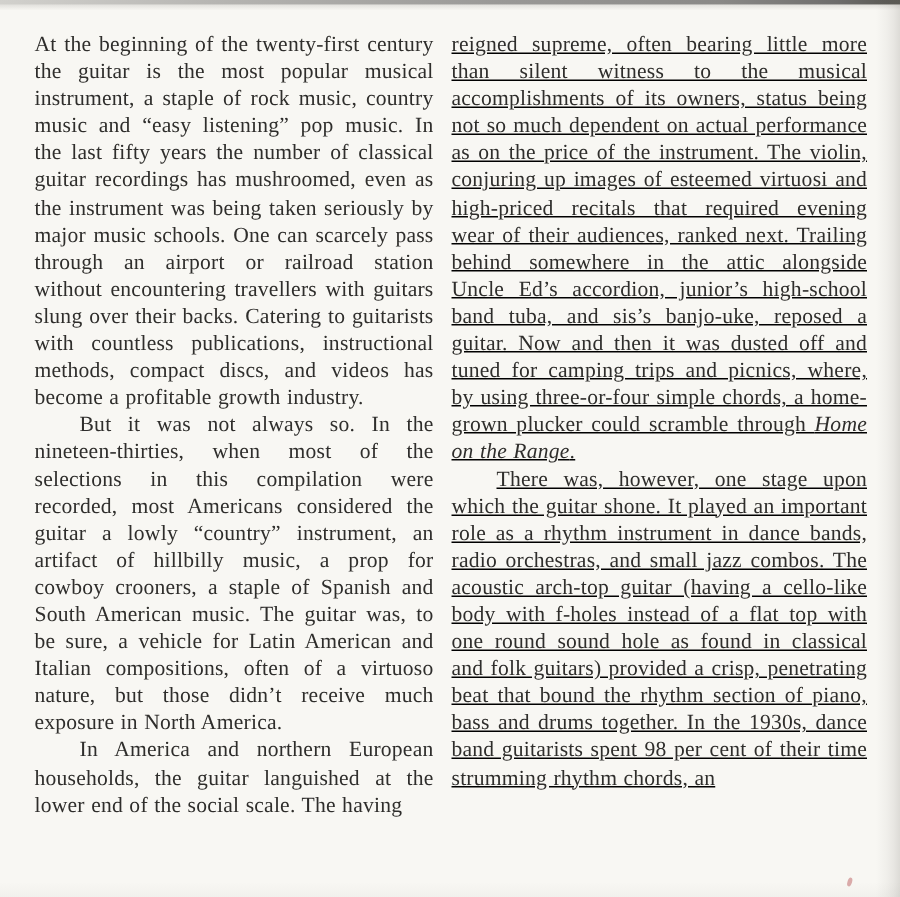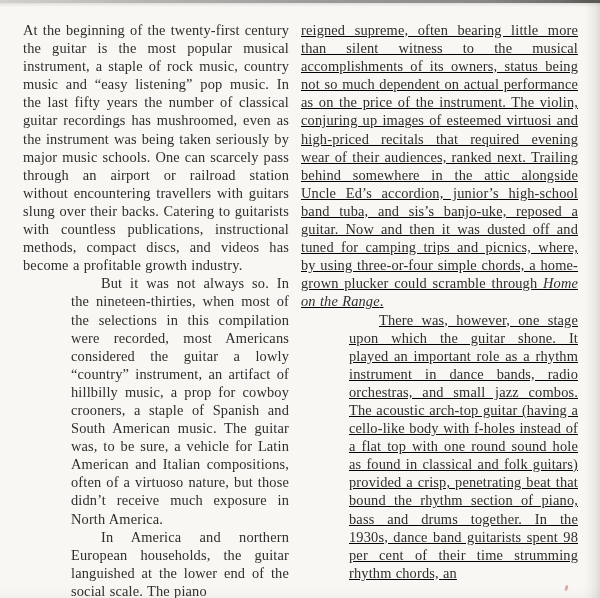--- a/index.html
+++ b/index.html
@@ -67,35 +67,35 @@
   .col-right { width: 277px; text-decoration: underline; }
   .para {
     margin: 0;
     font-size: 14.4px;
     line-height: 18.1px;
     letter-spacing: 0.15px;
     word-spacing: 0.5px;
     text-align: justify;
     color: var(--text-color, #2f2e2c);
   }
-  .para.indent { text-indent: 30px; margin-left: 48px; }
+  .para.indent { text-indent: 30px; }
   .italic { font-style: italic; }
 </style>
 </head>
 <body>
 
 <div class="page">
   <div class="top-edge"></div>
   <div class="top-edge-soft"></div>
 
   <div class="columns">
     <div class="column col-left">
         <p class="para"><span>At the beginning of the twenty-first century the guitar is the most popular musical instrument, a staple of rock music, country music and “easy listening” pop music. In the last fifty years the number of classical guitar recordings has mushroomed, even as the instrument was being taken seriously by major music schools. One can scarcely pass through an airport or railroad station without encountering travellers with guitars slung over their backs. Catering to guitarists with countless publications, instructional methods, compact discs, and videos has become a profitable growth industry.</span></p>
         <p class="para indent"><span>But it was not always so. In the nineteen-thirties, when most of the selections in this compilation were recorded, most Americans considered the guitar a lowly “country” instrument, an artifact of hillbilly music, a prop for cowboy crooners, a staple of Spanish and South American music. The guitar was, to be sure, a vehicle for Latin American and Italian compositions, often of a virtuoso nature, but those didn’t receive much exposure in North America.</span></p>
-        <p class="para indent"><span>In America and northern European households, the guitar languished at the lower end of the social scale. The piano</span></p>
+        <p class="para indent"><span>In America and northern European households, the guitar languished at the lower end of the social scale. The having</span></p>
       </div>
     <div class="column col-right">
         <p class="para"><span>reigned supreme, often bearing little more than silent witness to the musical accomplishments of its owners, status being not so much dependent on actual performance as on the price of the instrument. The violin, conjuring up images of esteemed virtuosi and high-priced recitals that required evening wear of their audiences, ranked next. Trailing behind somewhere in the attic alongside Uncle Ed’s accordion, junior’s high-school band tuba, and sis’s banjo-uke, reposed a guitar. Now and then it was dusted off and tuned for camping trips and picnics, where, by using three-or-four simple chords, a home-grown plucker could scramble through </span><span class="italic">Home on the Range</span><span>.</span></p>
         <p class="para indent"><span>There was, however, one stage upon which the guitar shone. It played an important role as a rhythm instrument in dance bands, radio orchestras, and small jazz combos. The acoustic arch-top guitar (having a cello-like body with f-holes instead of a flat top with one round sound hole as found in classical and folk guitars) provided a crisp, penetrating beat that bound the rhythm section of piano, bass and drums together. In the 1930s, dance band guitarists spent 98 per cent of their time strumming rhythm chords, an</span></p>
       </div>
   </div>
 
   <div class="right-shadow"></div>
   <div class="bottom-soft"></div>
   <div class="speck"></div>

